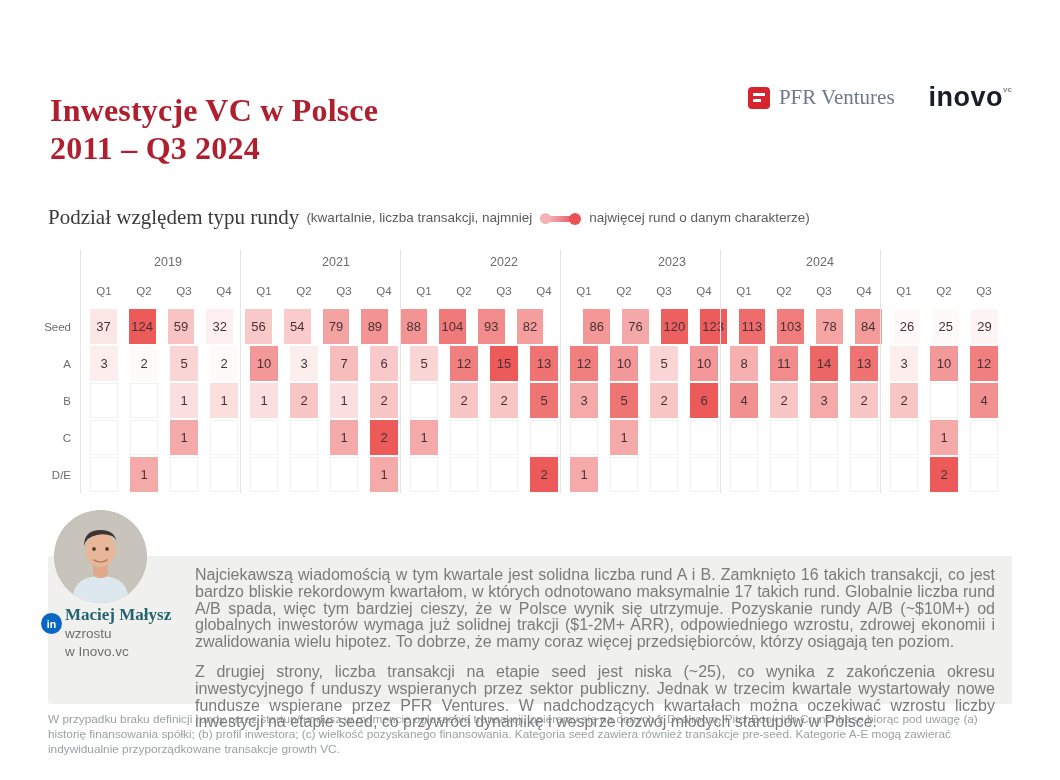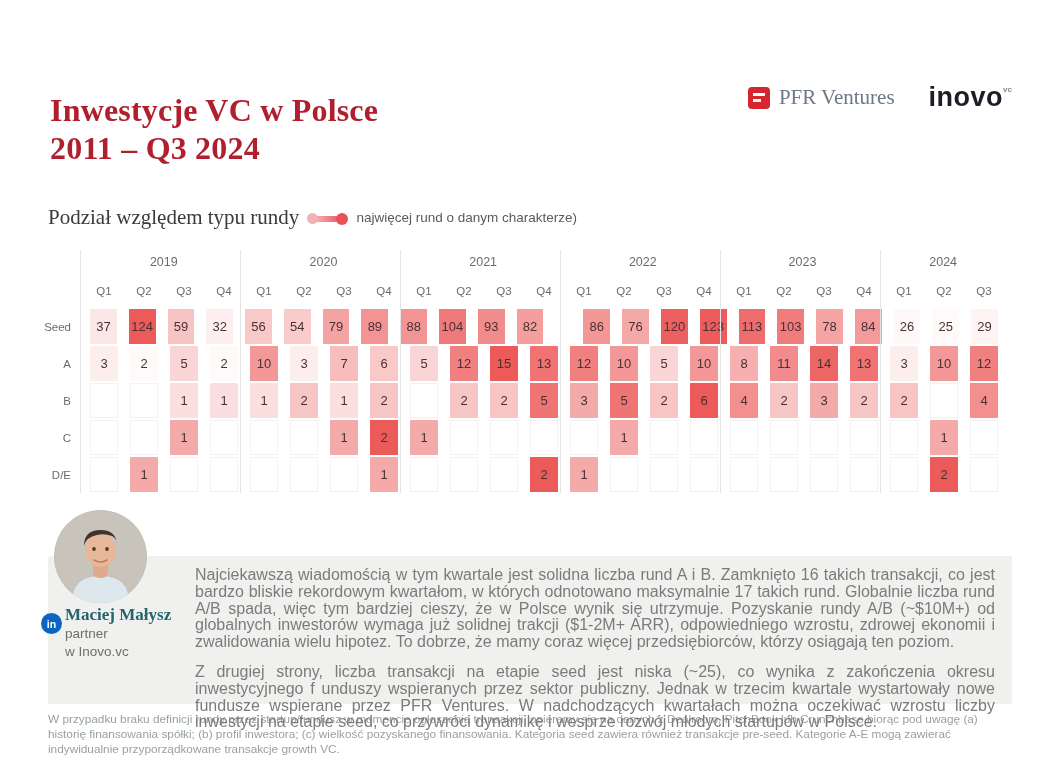--- a/index.html
+++ b/index.html
@@ -69,33 +69,33 @@
   <div class="logos">
     <div class="pfr">
       <span class="pfr-icon"></span>
       <span class="pfr-text">PFR Ventures</span>
     </div>
     <div class="inovo"><span>inovo</span><sup>vc</sup></div>
   </div>
 
   <div class="section-row">
     <span class="section-heading">Podział względem typu rundy</span>
+    <span class="legend-text">(kwartalnie, liczba transakcji, najmniej</span>
     <span class="legend-dots">
       <span class="dot-small"></span>
       <span class="dot-bar"></span>
       <span class="dot-big"></span>
     </span>
     <span class="legend-text" style="margin-left:0">najwięcej rund o danym charakterze)</span>
   </div>
 
   <div class="heatmap" id="heatmap">
       <div class="hm-row">
         <div class="hm-label"></div>
         <div class="hm-yearcell" style="width: 160px;">2019</div>
-        <div class="hm-yearcell" style="width: 160px;">2020</div>
         <div class="hm-yearcell" style="width: 160px;">2021</div>
         <div class="hm-yearcell" style="width: 160px;">2022</div>
         <div class="hm-yearcell" style="width: 160px;">2023</div>
         <div class="hm-yearcell" style="width: 120px;">2024</div>
       </div>
       <div class="hm-row">
         <div class="hm-label"></div>
         <div class="hm-qcell">Q1</div>
         <div class="hm-qcell">Q2</div>
         <div class="hm-qcell">Q3</div>
@@ -270,21 +270,21 @@
       <path d="M30 36 Q30 20 46.5 20 Q63 20 63 36 Q63 28 58 26 Q50 23 43 25 Q32 27 30 36 Z" fill="#3e3531"></path>
       <ellipse cx="40" cy="39" rx="1.8" ry="2" fill="#4a3b33"></ellipse>
       <ellipse cx="53" cy="39" rx="1.8" ry="2" fill="#4a3b33"></ellipse>
       <path d="M40 50 Q46.5 54 53 50" stroke="#b57f61" stroke-width="1.6" fill="none" stroke-linecap="round"></path>
     </svg>
   </div>
   <div class="li-badge">in</div>
 
   <div class="person">
     <div class="person-name">Maciej Małysz</div>
-    <div class="person-role">partner</div>
+    <div class="person-role">wzrostu</div>
     <div class="person-org">w Inovo.vc</div>
   </div>
 
   <div class="commentary">
     <p>Najciekawszą wiadomością w tym kwartale jest solidna liczba rund A i B. Zamknięto 16 takich transakcji, co jest bardzo bliskie rekordowym kwartałom, w których odnotowano maksymalnie 17 takich rund. Globalnie liczba rund A/B spada, więc tym bardziej cieszy, że w Polsce wynik się utrzymuje. Pozyskanie rundy A/B (~$10M+) od globalnych inwestorów wymaga już solidnej trakcji ($1-2M+ ARR), odpowiedniego wzrostu, zdrowej ekonomii i zwalidowania  wielu hipotez. To dobrze, że mamy coraz więcej przedsiębiorców,  którzy osiągają ten poziom.</p>
     <p>Z drugiej strony, liczba transakcji na etapie seed jest niska (~25), co wynika z zakończenia okresu inwestycyjnego f unduszy wspieranych przez sektor publiczny. Jednak w trzecim kwartale wystartowały nowe fundusze wspierane przez PFR Ventures. W nadchodzących kwartałach można oczekiwać wzrostu liczby inwestycji na etapie seed, co przywróci dynamikę i wesprze rozwój młodych startupów w Polsce.</p>
   </div>
 
   <div class="footer">W przypadku braku definicji rundy przez  startup/fundusz w momencie ogłoszenia transakcji, opieramy się na danych z Dealroom, PitchBook lub Crunchbase biorąc pod uwagę (a) historię finansowania spółki; (b) profil inwestora;  (c) wielkość pozyskanego finansowania. Kategoria seed zawiera również transakcje pre-seed. Kategorie A-E mogą zawierać  indywidualnie przyporządkowane transakcje growth VC.</div>
 

